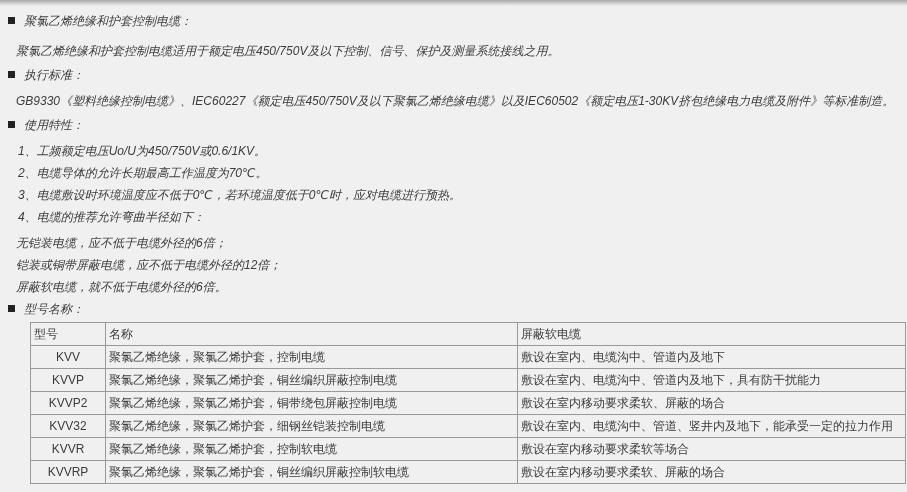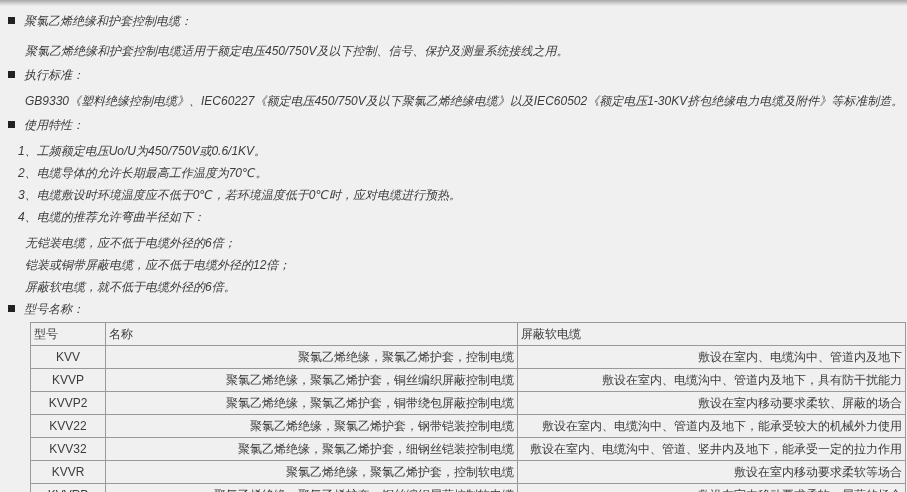--- a/index.html
+++ b/index.html
@@ -28,21 +28,21 @@
   }
   .bullet-line { padding-left: 8px; }
   .bullet-sq {
     display: inline-block;
     width: 7px;
     height: 7px;
     background: #222222;
     margin-right: 9px;
     vertical-align: 1px;
   }
-  .para   { padding-left: 25px; }
+  .para   { padding-left: 16px; }
   .nitem  { padding-left: 18px; }
   .gap-lg { margin-top: 8px; }
   .gap-md { margin-top: 4px; }
   .gap-sm { margin-top: 2px; }
   table.models {
     border-collapse: collapse;
     margin-left: 30px;
     width: 875px;
     table-layout: fixed;
     margin-top: 2px;
@@ -52,21 +52,21 @@
     height: 22px;
     font-weight: normal;
     font-size: 12px;
     color: #3c3c3c;
     padding: 0 3px;
     overflow: hidden;
     white-space: nowrap;
   }
   table.models th { text-align: left; }
   td.c-model { text-align: center; }
-  td.c-name, td.c-usage { text-align: right; }
+  td.c-name, td.c-usage { text-align: left; }
 </style>
 </head>
 <body>
 
 <div class="topbar"></div>
 
 <div class="doc">
 
   <div class="line bullet-line gap-sm">
     <span class="bullet-sq"></span><span>聚氯乙烯绝缘和护套控制电缆：</span>
@@ -118,25 +118,20 @@
       <td class="c-model">KVVP</td>
       <td class="c-name">聚氯乙烯绝缘，聚氯乙烯护套，铜丝编织屏蔽控制电缆</td>
       <td class="c-usage">敷设在室内、电缆沟中、管道内及地下，具有防干扰能力</td>
     </tr>
     <tr>
       <td class="c-model">KVVP2</td>
       <td class="c-name">聚氯乙烯绝缘，聚氯乙烯护套，铜带绕包屏蔽控制电缆</td>
       <td class="c-usage">敷设在室内移动要求柔软、屏蔽的场合</td>
     </tr>
     <tr>
-      <td class="c-model">KVV22</td>
-      <td class="c-name">聚氯乙烯绝缘，聚氯乙烯护套，钢带铠装控制电缆</td>
-      <td class="c-usage">敷设在室内、电缆沟中、管道内及地下，能承受较大的机械外力使用</td>
-    </tr>
-    <tr>
       <td class="c-model">KVV32</td>
       <td class="c-name">聚氯乙烯绝缘，聚氯乙烯护套，细钢丝铠装控制电缆</td>
       <td class="c-usage">敷设在室内、电缆沟中、管道、竖井内及地下，能承受一定的拉力作用</td>
     </tr>
     <tr>
       <td class="c-model">KVVR</td>
       <td class="c-name">聚氯乙烯绝缘，聚氯乙烯护套，控制软电缆</td>
       <td class="c-usage">敷设在室内移动要求柔软等场合</td>
     </tr>
     <tr>

